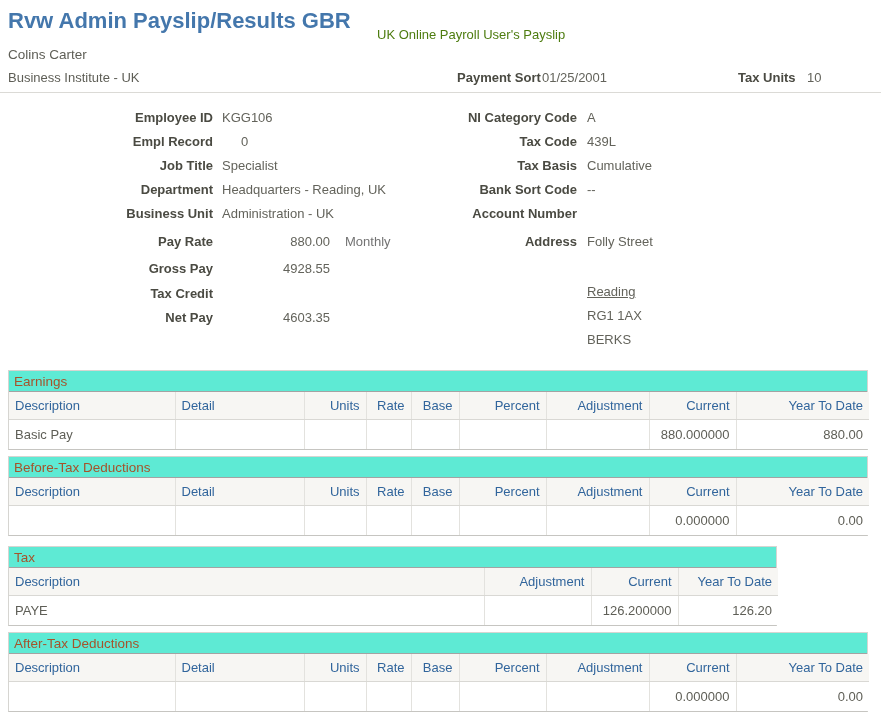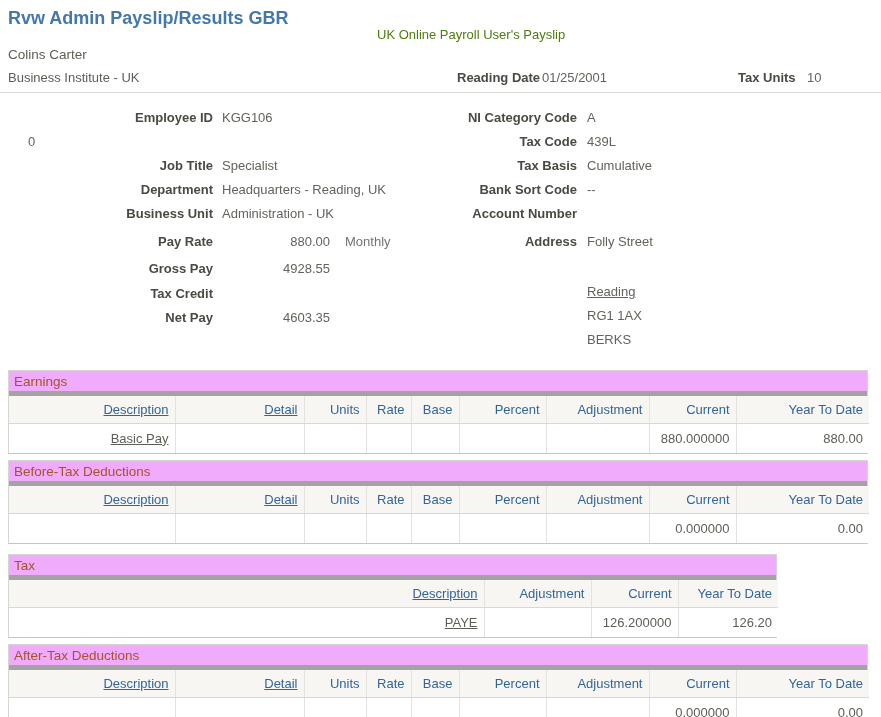--- a/index.html
+++ b/index.html
@@ -1,21 +1,21 @@
 <!DOCTYPE html>
 <html><head>
 <meta charset="utf-8">
 <style>
   * { box-sizing: border-box; }
   html,body { margin:0; padding:0; background:#ffffff; }
   body { font-family:"Liberation Sans", sans-serif; font-size:13px; color:#63635b; }
   .page { position:relative; width:881px; height:717px; background:#fff; overflow:hidden; }
 
   
-  .page-title { position:absolute; left:8px; top:8px; font-size:18px; font-weight:bold; color:#4477ac; }
+  .page-title { position:absolute; left:8px; top:8px; font-size:22px; font-weight:bold; color:#4477ac; }
   .subtitle   { position:absolute; left:377px; top:27px; color:#4d7c0f; }
   .emp-name   { position:absolute; left:8px;  top:47px; font-size:13.5px; color:#5e5e56; }
   .company    { position:absolute; left:8px;  top:70px; color:#5e5e56; }
   .lbl  { font-weight:bold; color:#4a4a42; }
   .pd-label { position:absolute; left:457px; top:70px; }
   .pd-value { position:absolute; left:542px; top:70px; }
   .tp-label { position:absolute; left:738px; top:70px; }
   .tp-value { position:absolute; left:807px; top:70px; }
   .header-rule { position:absolute; left:0; top:92px; width:881px; height:0; border-top:1px solid #dbdad6; }
 
@@ -37,55 +37,56 @@
   .mt3  { margin-top:3px; }
   .mt1  { margin-top:1px; }
   .mt26 { margin-top:26px;text-decoration:underline; }
 
   
   .grids { position:absolute; left:8px; top:370px; }
   .section { border:1px solid #d6d5d1; border-bottom-color:#c6c5c1; background:#fff; margin-bottom:6px; }
   .w-main { width:860px; }
   .w-tax  { width:769px; }
   .section-tax { margin-top:10px; }
-  .section-bar { background:#f0abfc; border-bottom:5px solid #a3a3a3; padding:3px 5px 2px 5px; }
+  .section-bar { background:#5eead4; border-bottom:1px solid #a3a3a3; padding:3px 5px 2px 5px; }
   .section-bar span { color:#a5532b; font-size:13.5px; }
   table { border-collapse:collapse; table-layout:fixed; width:100%; }
   thead th { height:27px; background:#f7f6f3; color:#31659c; font-weight:normal; font-size:13px;
              padding:0 6px; vertical-align:middle; border-left:1px solid #e3e2de;
              border-bottom:1px solid #d9d8d4; white-space:nowrap; overflow:hidden; }
   tbody td { height:30px; background:#fff; color:#5e5e56; font-size:13px;
              padding:0 6px; vertical-align:middle; border-left:1px solid #e3e2de;
              white-space:nowrap; overflow:hidden; }
   thead th:first-child, tbody td:first-child { border-left:none; }
-  .al { text-align:right;text-decoration:underline; }
+  .al { text-align:left; }
   .ar { text-align:right; }
 </style>
 </head>
 <body>
 
 <div class="page">
 
   <div class="page-title">Rvw Admin Payslip/Results GBR</div>
   <div class="subtitle">UK Online Payroll User's Payslip</div>
   <div class="emp-name">Colins Carter</div>
   <div class="company">Business Institute - UK</div>
-  <div class="pd-label lbl">Reading Date</div>
+  <div class="pd-label lbl">Payment Sort</div>
   <div class="pd-value">01/25/2001</div>
   <div class="tp-label lbl">Tax Units</div>
   <div class="tp-value">10</div>
   <div class="header-rule"></div>
 
   <div class="details">
     <div class="dcol dcol-left">
       <div class="frow">
         <span class="flabel">Employee ID</span>
         <span class="fvalue">KGG106</span>
       </div>
       <div class="frow">
+        <span class="flabel">Empl Record</span>
         <span class="fvalue indent">0</span>
       </div>
       <div class="frow">
         <span class="flabel">Job Title</span>
         <span class="fvalue">Specialist</span>
       </div>
       <div class="frow">
         <span class="flabel">Department</span>
         <span class="fvalue">Headquarters - Reading, UK</span>
       </div>

